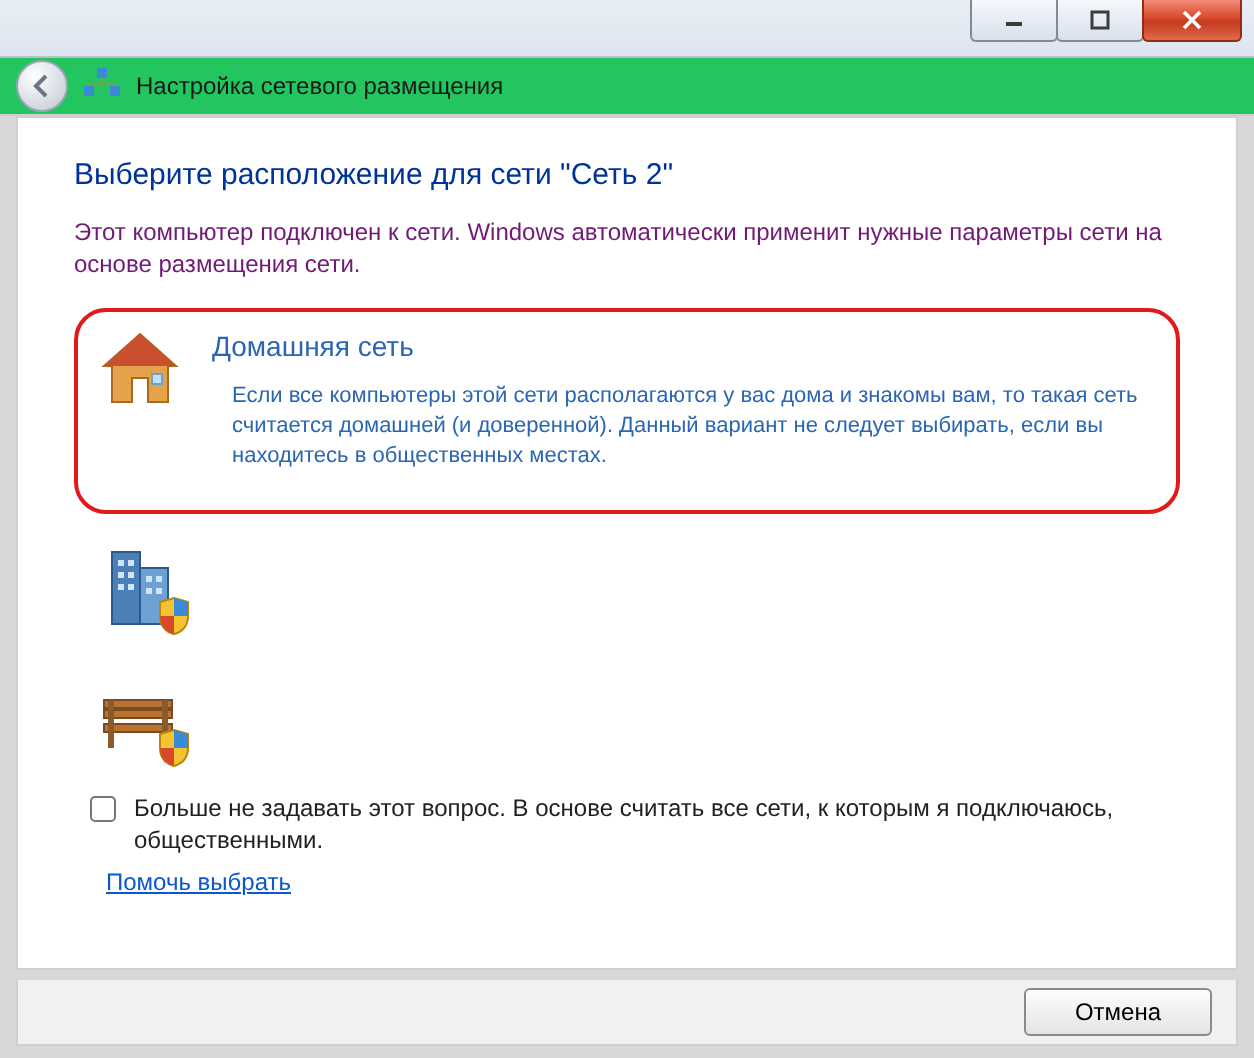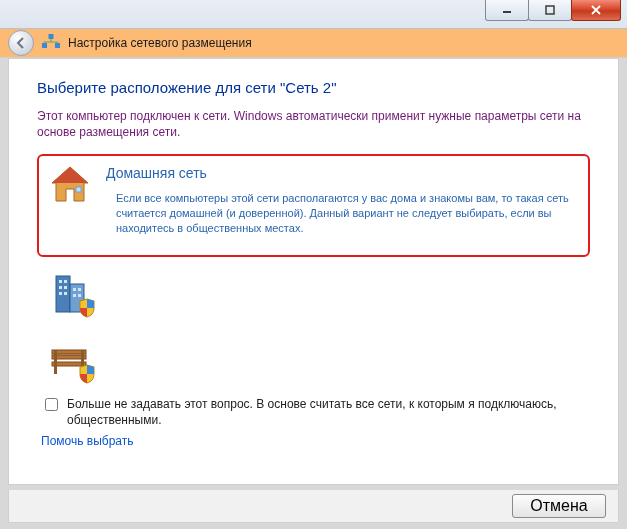--- a/index.html
+++ b/index.html
@@ -4,42 +4,42 @@
 <style>
   html,body{margin:0;padding:0;font-family:"Segoe UI",Tahoma,sans-serif;font-size:12px;color:#000;background:#d8d8d8;width:627px;height:529px;overflow:hidden;}
   .window{position:relative;width:627px;height:529px;box-sizing:border-box;}
   
   .titlebar{height:28px;background:linear-gradient(#e9eef5,#dde5ef);border-bottom:1px solid #b8c2cf;position:relative;}
   .title-controls{position:absolute;right:6px;top:0;display:flex;}
   .tb-btn{width:42px;height:20px;border:1px solid #7f8a99;border-top:none;background:linear-gradient(#f5f8fc,#d7e1ec);display:flex;align-items:center;justify-content:center;font-size:10px;color:#3c3c3c;border-radius:0 0 3px 3px;margin-left:-1px;}
   .tb-btn.close{background:linear-gradient(#f28b76,#d9482b 45%,#c33b1e 55%,#e2694d);color:#fff;border-color:#8d2e1b;width:48px;}
   .tb-btn svg{display:block;}
   
-  .header{height:28px;display:flex;align-items:center;padding-left:8px;gap:8px;background:#fdba74;border-bottom:1px solid #d0d0d0;}
+  .header{height:28px;display:flex;align-items:center;padding-left:8px;gap:8px;background:#22c55e;border-bottom:1px solid #d0d0d0;}
   .back-btn{width:24px;height:24px;border-radius:50%;background:radial-gradient(circle at 35% 30%,#fff,#d7dde4 60%,#bcc5d0);border:1px solid #9aa5b2;display:flex;align-items:center;justify-content:center;color:#5a6572;}
   .header-title{color:#1a1a1a;}
   .net-icon{display:inline-block;}
   
   .body{position:absolute;left:8px;right:8px;top:58px;bottom:44px;background:#fff;border:1px solid #cfcfcf;box-shadow:inset 0 0 0 1px #fff;padding:20px 28px 8px 28px;overflow:hidden;box-sizing:border-box;}
   .main-heading{font-size:15px;color:#003399;margin:0 0 12px 0;font-weight:normal;}
   .intro{color:#701a75;margin:0 0 14px 0;line-height:1.35;}
   .option{display:flex;gap:14px;padding:10px 10px;border:1px solid transparent;border-radius:2px;margin-bottom:4px;}
-  .option.highlight{border:2px solid #e11b1b;border-radius:6px;padding:9px 9px;}
+  .option.highlight{border:2px solid #e11b1b;border-radius:16px;padding:9px 9px;}
   .opt-icon{width:44px;flex:0 0 44px;display:flex;align-items:flex-start;justify-content:center;}
   .opt-text{flex:1;}
   .opt-title{font-size:14px;color:#2a66b1;margin:0 0 2px 0;}
   .opt-title.grey{color:#4a4a4a;}
   .opt-desc{font-size:11px;color:#2a66b1;line-height:1.35;margin:10px;}
   .opt-desc.grey{color:#4a4a4a;}
   .checkbox-row{display:flex;align-items:flex-start;gap:6px;margin:6px 0 4px 4px;color:#222;line-height:1.3;}
   .checkbox-row input{margin-top:1px;}
-  .help-link{color:#0b57d0;cursor:pointer;margin-left:4px;display:inline-block;margin-top:2px;}
+  .help-link{color:#0b57d0;text-decoration:underline;cursor:pointer;margin-left:16px;display:inline-block;margin-top:2px;}
   
   .footer{position:absolute;left:8px;right:8px;bottom:6px;height:34px;background:#f1f1f1;border:1px solid #cfcfcf;border-top:1px solid #d8d8d8;display:flex;align-items:center;justify-content:flex-end;padding-right:12px;box-sizing:border-box;}
-  .btn{min-width:72px;height:22px;border:1px solid #8a8a8a;border-radius:3px;background:linear-gradient(#fdfdfd,#e4e4e4);font-size:16px;padding:0 10px;display:flex;align-items:center;justify-content:center;}
+  .btn{min-width:72px;height:22px;border:1px solid #8a8a8a;border-radius:3px;background:linear-gradient(#fdfdfd,#e4e4e4);font-size:12px;padding:0 10px;display:flex;align-items:center;justify-content:center;}
   
   .shield-badge{position:absolute;right:-4px;bottom:-4px;}
 </style>
 </head>
 <body>
 
 <div class="window">
 
   <div class="titlebar">
     <div class="title-controls">

